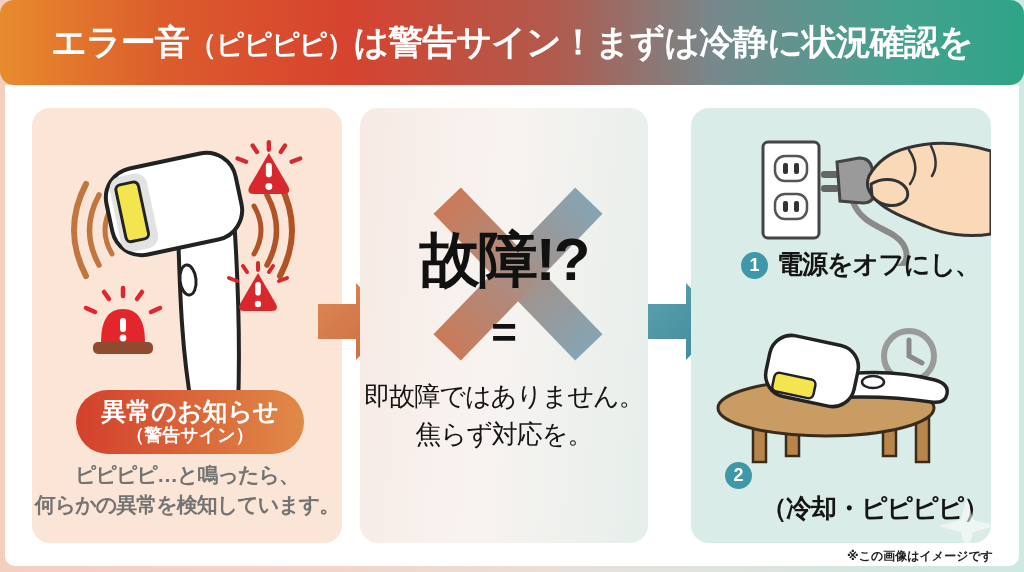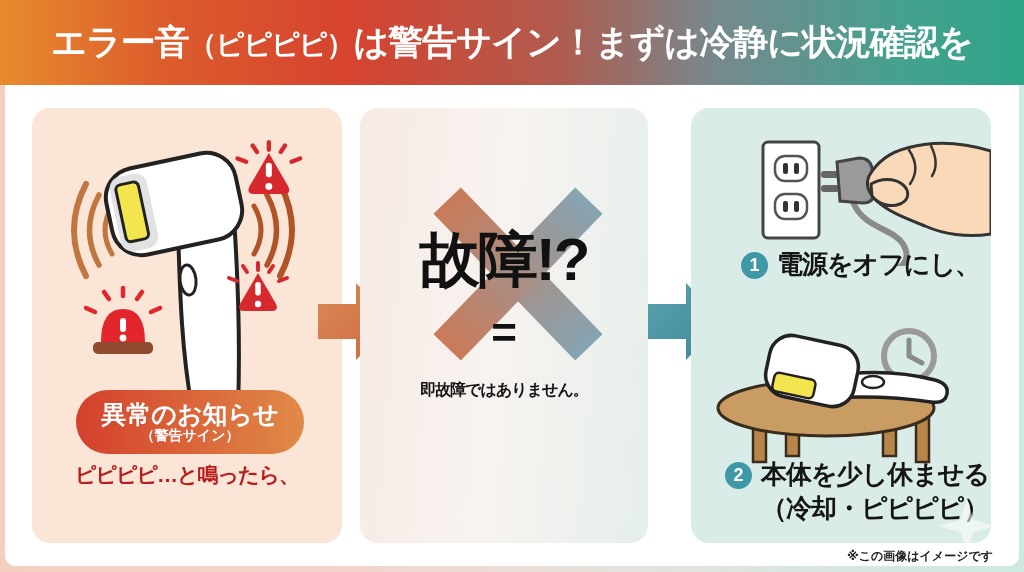--- a/index.html
+++ b/index.html
@@ -4,21 +4,21 @@
 <style>
   * { margin:0; padding:0; box-sizing:border-box; }
   body { font-family:"Liberation Sans","DejaVu Sans",sans-serif; }
   .screen{
     position:relative; width:1024px; height:572px; overflow:hidden;
     background:linear-gradient(90deg,#f4cfc0 0%,#f3d4cb 32%,#e4e2dd 62%,#cde9e2 100%);
   }
   .banner{
     position:absolute; left:0; top:0; width:1024px; height:85px;
     background:linear-gradient(90deg,#e78b2d 0%,#dc5c2c 16%,#d6432f 34%,#b15a4d 54%,#76898d 70%,#45a18f 88%,#2ea487 100%);
-    display:flex; align-items:center; justify-content:center;
+    display:flex; align-items:center; justify-content:center;border-radius:14px;
   }
   .banner h1{ color:#fff; font-size:35px; font-weight:900; letter-spacing:-1px; white-space:nowrap; }
   .banner .paren{ font-size:28px; }
   .card{
     position:absolute; left:5px; right:5px; top:85px; bottom:6px;
     background:#ffffff; border-radius:0 0 10px 10px;
   }
   .panel{ position:absolute; top:23px; height:435px; border-radius:18px; }
   .panel-alert{ left:27px; width:310px; background:#fbe5d6; }
   .panel-verdict{ left:355px; width:288px;
@@ -26,37 +26,37 @@
   .panel-steps{ left:686px; width:300px; background:#d9ece7; overflow:hidden; }
   .illus{ position:absolute; display:block; }
   
   .pill{
     position:absolute; left:44px; top:282px; width:228px; height:64px;
     border-radius:32px; background:linear-gradient(90deg,#d4402c 0%,#e08a47 100%);
     display:flex; flex-direction:column; align-items:center; justify-content:center;
     color:#fff; font-weight:800; line-height:1.1;
   }
   .pill-l1{ font-size:25px; }
-  .pill-l2{ font-size:14px; }
+  .pill-l2{ font-size:18px; }
   .alert-caption{
     position:absolute; top:352px; left:0; width:100%; text-align:center;
-    font-size:21px; font-weight:800; color:#b91c1c; line-height:1.45; letter-spacing:-1px;
+    font-size:21px; font-weight:800; color:#737373; line-height:1.45; letter-spacing:-1px;
   }
   
   .xmark{ position:absolute; left:58px; top:66px; width:200px; height:200px; }
   .xbar{ position:absolute; left:-2px; top:81px; width:204px; height:38px;
     background:linear-gradient(90deg,#ca7a58 0%,#86a4b3 100%); }
   .xbar1{ transform:rotate(46deg); }
   .xbar2{ transform:rotate(-46deg); }
   .headline{ position:absolute; top:112px; left:0; width:100%; text-align:center;
     font-size:60px; font-weight:900; color:#111; letter-spacing:-2px; }
   .equals{ position:absolute; top:200px; left:0; width:100%; text-align:center;
     font-size:44px; font-weight:900; color:#111; }
   .verdict-caption{ position:absolute; top:270px; left:0; width:100%; text-align:center;
-    font-size:16px; font-weight:700; color:#151515; line-height:1.45; letter-spacing:-1px; }
+    font-size:26px; font-weight:400; color:#151515; line-height:1.45; letter-spacing:-1px; }
   
   .arrow{ position:absolute; top:198px; width:75px; height:77px; }
   .arrow-1{ left:313px; }
   .arrow-2{ left:643px; }
   
   .step{ position:absolute; display:flex; gap:9px; color:#151515; }
   .step-1{ left:50px; top:140px; }
   .step-2{ left:34px; top:350px; }
   .stepnum{
     flex:0 0 auto; width:27px; height:27px; border-radius:50%;
@@ -141,20 +141,21 @@
           <circle cx="33" cy="38" r="3.4" fill="#fff"></circle>
         </g>
       </svg>
 
       <div class="pill">
         <span class="pill-l1">異常のお知らせ</span>
         <span class="pill-l2">（警告サイン）</span>
       </div>
       <p class="alert-caption">
         <span>ピピピピ…と鳴ったら、</span><br>
+        <span>何らかの異常を検知しています。</span>
       </p>
     </section>
 
     <svg class="arrow arrow-1" viewBox="0 0 75 77">
       <defs>
         <linearGradient id="ag1" x1="0" y1="0" x2="1" y2="1">
           <stop offset="0" stop-color="#dd8856"></stop>
             <stop offset="1" stop-color="#c96a3f"></stop>
         </linearGradient>
       </defs>
@@ -163,20 +164,21 @@
 
     <section class="panel panel-verdict">
       <div class="xmark">
         <div class="xbar xbar1"></div>
         <div class="xbar xbar2"></div>
       </div>
       <div class="headline">故障!?</div>
       <div class="equals">=</div>
       <p class="verdict-caption">
         <span>即故障ではありません。</span><br>
+        <span>焦らず対応を。</span>
       </p>
     </section>
 
     <svg class="arrow arrow-2" viewBox="0 0 75 77">
       <defs>
         <linearGradient id="ag2" x1="0" y1="0" x2="1" y2="1">
           <stop offset="0" stop-color="#5ba2ae"></stop>
             <stop offset="1" stop-color="#3f8799"></stop>
         </linearGradient>
       </defs>
@@ -238,21 +240,21 @@
           <path d="M 90 52 C 130 46 165 48 196 56 Q 210 60 208 70 Q 206 80 192 78
                    C 155 72 120 72 85 74 Z" fill="#fff" stroke="#222" stroke-width="3.5" stroke-linejoin="round"></path>
           <rect x="28" y="16" width="90" height="62" rx="22" fill="#fff" stroke="#222" stroke-width="3.5" transform="rotate(12 73 47)"></rect>
           <rect x="34" y="52" width="42" height="19" rx="5" fill="#f3e54e" stroke="#222" stroke-width="2.5" transform="rotate(12 55 61)"></rect>
           <ellipse cx="134" cy="58" rx="11" ry="6" fill="#fff" stroke="#222" stroke-width="2.5"></ellipse>
         </g>
       </svg>
 
       <div class="step step-2">
         <span class="stepnum">2</span>
-        <span class="steptext"><span>本体を少し休ませる</span><br><span>（冷却・ピピピピ）</span></span>
+        <span class="steptext"><br><span>（冷却・ピピピピ）</span></span>
       </div>
 
       <div class="sparkle sparkle-big"></div>
 
     </section>
 
     <div class="disclaimer">※この画像はイメージです</div>
   </div>
 </div>
 

